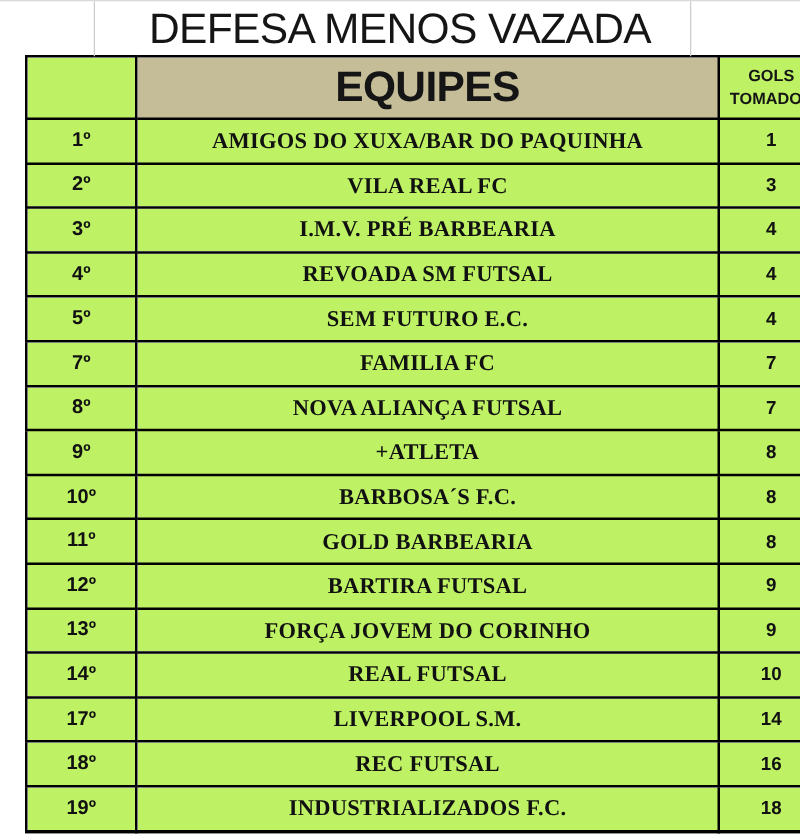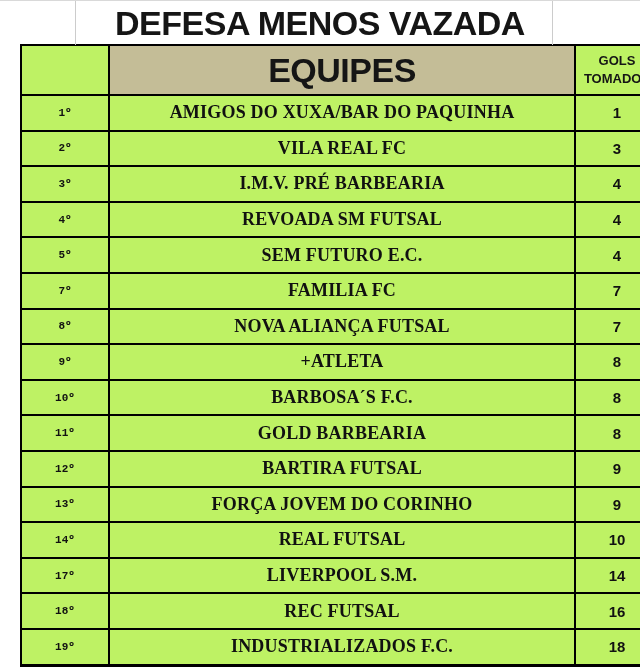--- a/index.html
+++ b/index.html
@@ -25,21 +25,21 @@
   }
   .title {
     position: absolute;
     left: 0;
     right: 0;
     top: 0;
     height: 44px;
     line-height: 44px;
     text-align: center;
     font-size: 34px;
-    font-weight: 700;
+    font-weight: 400;
     letter-spacing: -0.5px;
     color: #151515;
     white-space: nowrap;
   }
   .gridline-v {
     position: absolute;
     top: 0;
     width: 1px;
     height: 44px;
     background: #cccccc;
@@ -78,23 +78,23 @@
     letter-spacing: -0.5px;
     color: #151515;
   }
   td.h-gols {
     font-size: 13px;
     font-weight: 700;
     line-height: 1.4;
     color: #151515;
   }
   td.cell-pos {
-    font-size: 11px;
-    font-weight: 700;
-    font-family: Liberation Mono, monospace;
+    font-size: 16px;
+    font-weight: 700;
+    font-family: Liberation Sans, sans-serif;
   }
   td.cell-team {
     font-size: 18px;
     font-weight: 700;
     font-family: "Liberation Serif", serif;
     letter-spacing: 0.2px;
   }
   td.cell-val {
     font-size: 15px;
     font-weight: 700;

